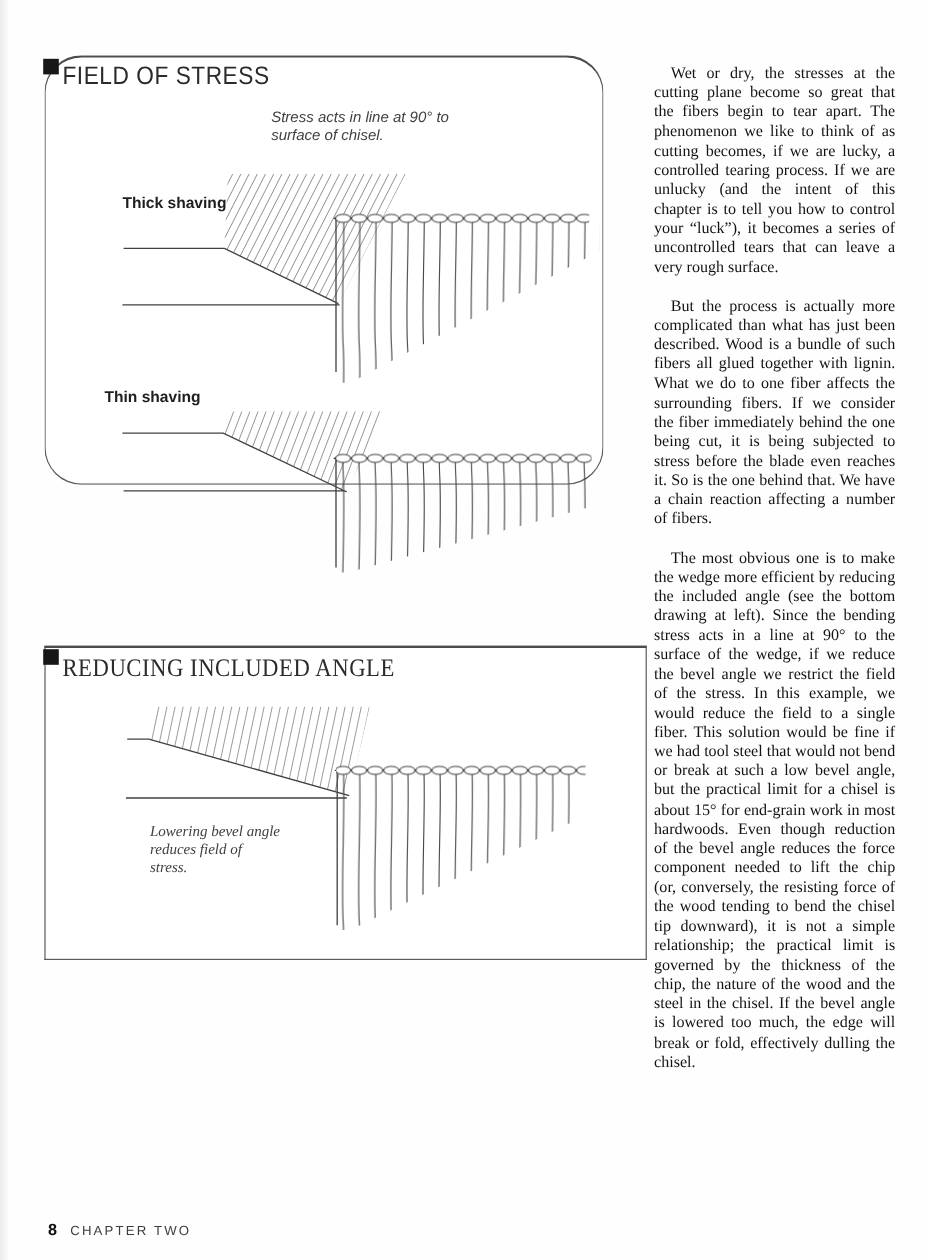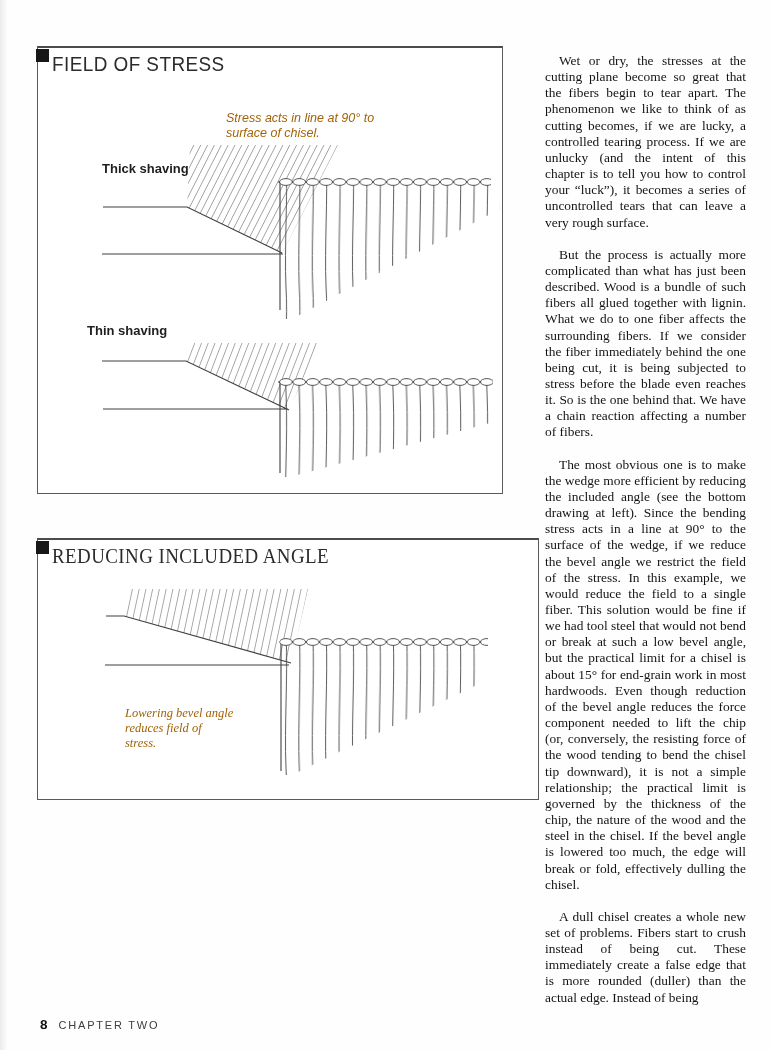--- a/index.html
+++ b/index.html
@@ -12,35 +12,35 @@
     position:absolute;left:0;top:0;width:8px;height:100%;
     background:linear-gradient(to right,#d9d9d5,rgba(255,255,255,0));
     opacity:.5;pointer-events:none;
   }
   
   .figure-box{
     position:absolute;background:#fff;
     border:1px solid #5a5a5a;border-top:2px solid #4c4c4c;
     box-sizing:border-box;
   }
-  .box1{left:37px;top:46px;width:466px;height:448px;}
+  .box1{left:37px;top:46px;width:466px;height:358px;border-radius:31px;}
   .box2{left:37px;top:538px;width:502px;height:262px;font-family:Liberation Serif, serif;}
   .corner-sq{
     position:absolute;left:-2px;top:1px;width:13px;height:13px;
     background:#171717;
   }
   .fig-title{
     position:absolute;left:14px;top:4px;margin:0;
     font-size:21px;font-weight:300;color:#2b2b2b;
     letter-spacing:.5px;white-space:nowrap;
     transform:scaleX(.9);transform-origin:0 50%;
   }
   .caption{
-    font-style:italic;font-size:12.5px;line-height:15px;color:#a16207;
-    white-space:pre-line;position:absolute;margin-top:20px;
+    font-style:italic;font-size:12.5px;line-height:15px;color:#404040;
+    white-space:pre-line;position:absolute;
   }
   .cap1{left:188px;top:43px;}
   .cap2{left:87px;top:146px;}
   .dlabel{
     position:absolute;font-weight:bold;font-size:13px;color:#1e1e1e;
     white-space:nowrap;
   }
   .l1{left:64px;top:113px;}
   .l2{left:49px;top:275px;}
   
@@ -124,19 +124,18 @@
     <polygon points="245,598 447,598 447,634 254,728 245,728" fill="url(#fib)" stroke="none"></polygon>
     <path d="M243,594 V724 M241,595 H447"></path>
     <rect x="242" y="590" width="208" height="10" fill="url(#caps)" stroke="none"></rect>
   </g>
 </svg>
 
 <div class="article">
   <p>Wet or dry, the stresses at the cutting plane become so great that the fibers begin to tear apart. The phenomenon we like to think of as cutting becomes, if we are lucky, a controlled tearing process. If we are unlucky (and the intent of this chapter is to tell you how to control your “luck”), it becomes a series of uncontrolled tears that can leave a very rough surface.</p>
   <p>But the process is actually more complicated than what has just been described. Wood is a bundle of such fibers all glued together with lignin. What we do to one fiber affects the surrounding fibers. If we consider the fiber immediately behind the one being cut, it is being subjected to stress before the blade even reaches it. So is the one behind that. We have a chain reaction affecting a number of fibers.</p>
   <p>The most obvious one is to make the wedge more efficient by reducing the included angle (see the bottom drawing at left). Since the bending stress acts in a line at 90° to the surface of the wedge, if we reduce the bevel angle we restrict the field of the stress. In this example, we would reduce the field to a single fiber. This solution would be fine if we had tool steel that would not bend or break at such a low bevel angle, but the practical limit for a chisel is about 15° for end-grain work in most hardwoods. Even though reduction of the bevel angle reduces the force component needed to lift the chip (or, conversely, the resisting force of the wood tending to bend the chisel tip downward), it is not a simple relationship; the practical limit is governed by the thickness of the chip, the nature of the wood and the steel in the chisel. If the bevel angle is lowered too much, the edge will break or fold, effectively dulling the chisel.</p>
-  <p>A dull chisel creates a whole new set of problems. Fibers start to crush instead of being cut. These immediately create a false edge that is more rounded (duller) than the actual edge. Instead of being</p>
 </div>
 
 <div class="footer">
   <span class="pgnum">8</span>
   <span class="chapter">CHAPTER TWO</span>
 </div>
 
 </body></html>

